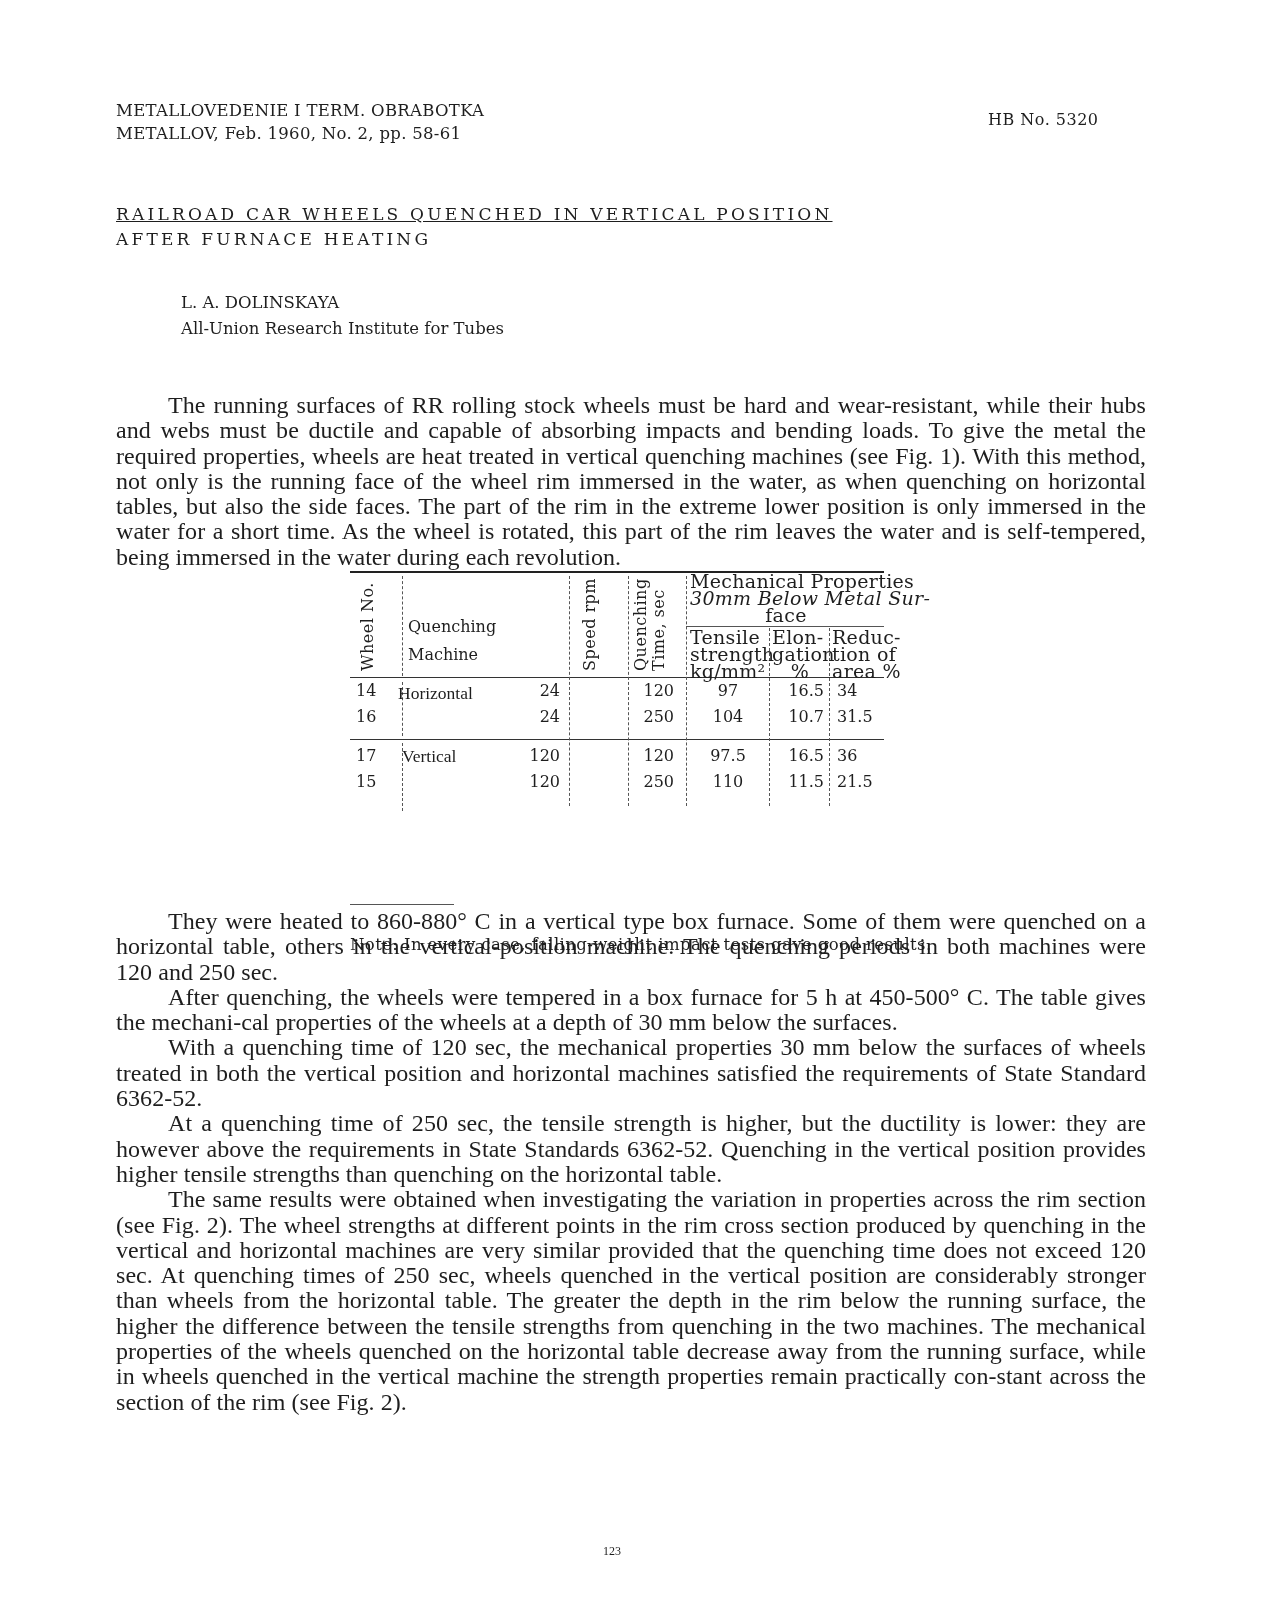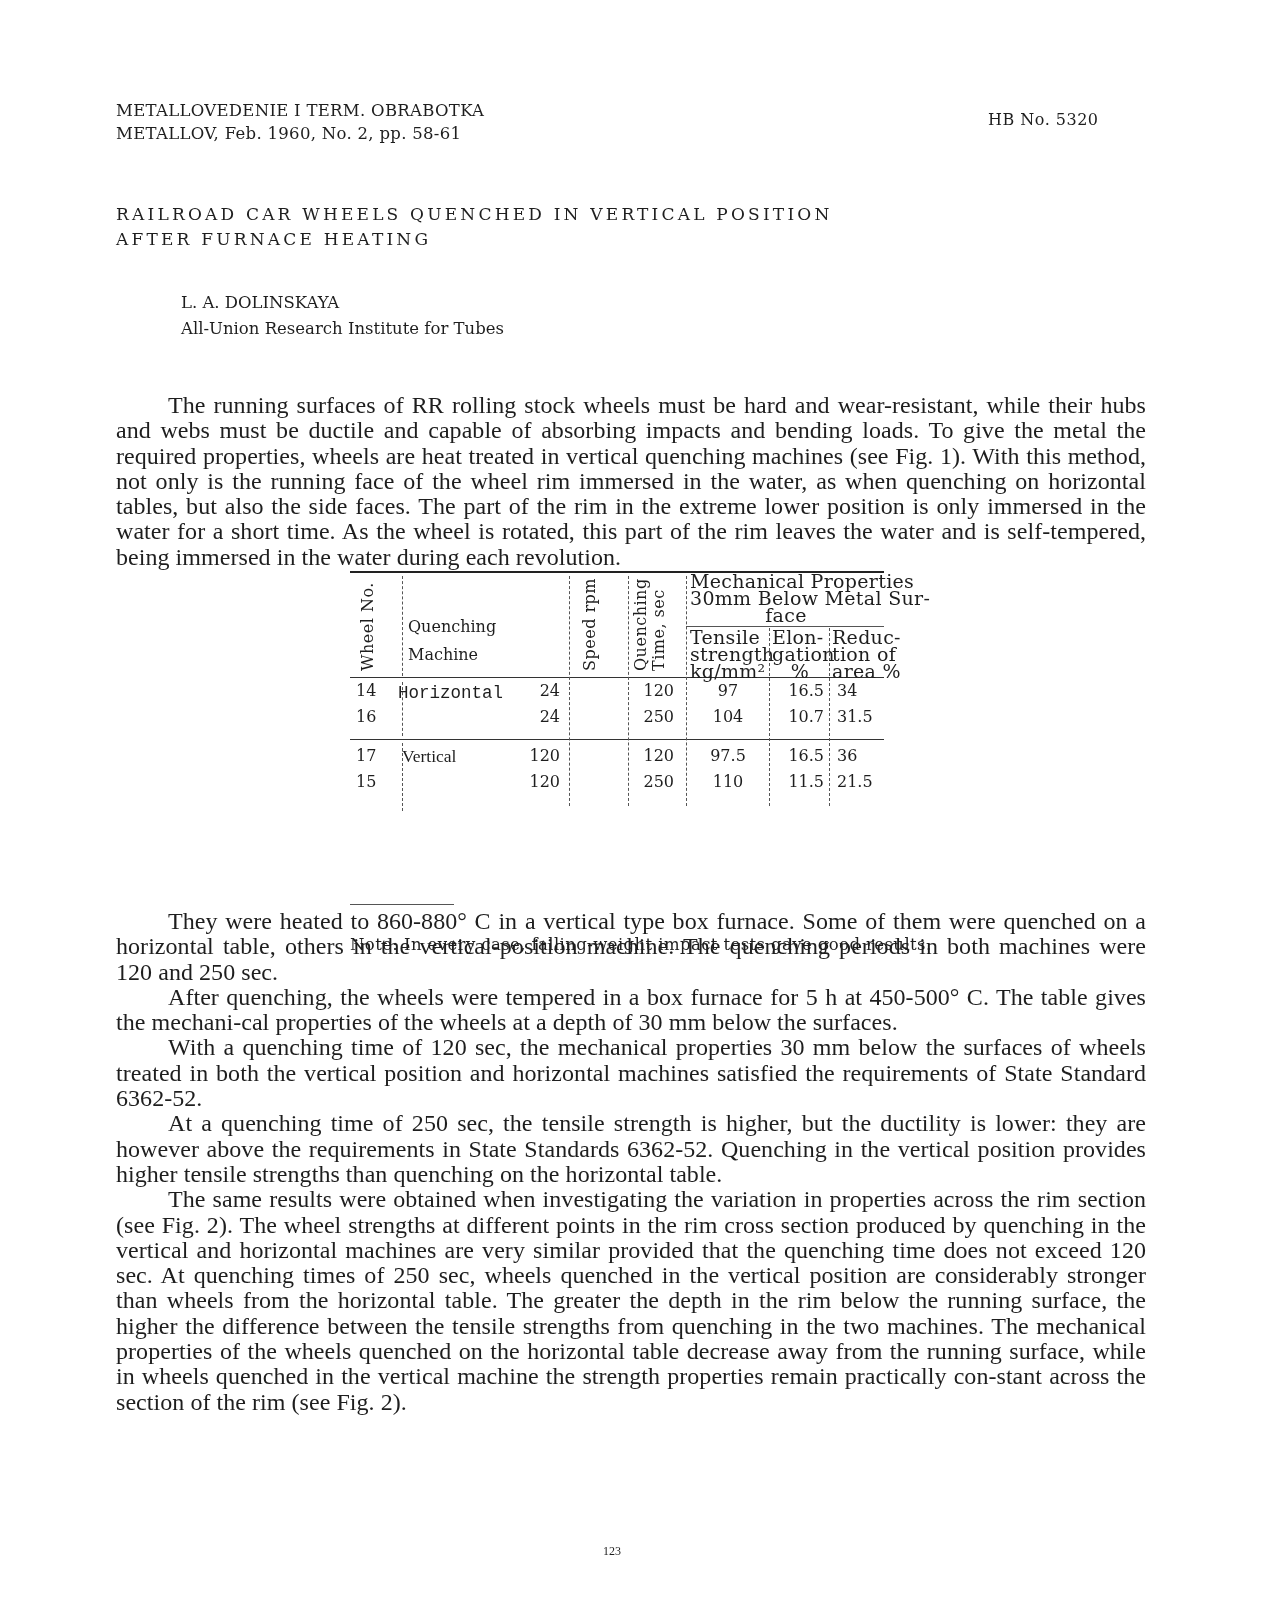--- a/index.html
+++ b/index.html
@@ -30,21 +30,21 @@
   .note { left: 350px; top: 935px; font-size: 16.5px; letter-spacing: 0.4px; }
   .pageno { left: 603px; top: 1544px; font-size: 12px; font-family: "Liberation Serif", serif; }
 </style>
 </head>
 <body>
 
 <div class="abs hdr" style="top:100px;">METALLOVEDENIE I TERM. OBRABOTKA</div>
 <div class="abs hdr" style="top:123px;">METALLOV, Feb. 1960, No. 2, pp. 58-61</div>
 <div class="abs hb">HB  No. 5320</div>
 
-<div class="abs title" style="top:202px;">RAILROAD CAR WHEELS QUENCHED IN VERTICAL POSITION</div>
+<div class="abs title" style="top:202px;text-decoration:underline;">RAILROAD CAR WHEELS QUENCHED IN VERTICAL POSITION</div>
 <div class="abs title" style="top:227px;">AFTER FURNACE HEATING</div>
 
 <div class="abs author" style="top:290px;">L. A. DOLINSKAYA</div>
 <div class="abs author" style="top:316px;">All-Union Research Institute for Tubes</div>
 
 <div class="body-text" style="top:393px;">
   <p>The running surfaces of RR rolling stock wheels must be hard and wear-resistant, while their hubs and webs must be ductile and capable of absorbing impacts and bending loads. To give the metal the required properties, wheels are heat treated in vertical quenching machines (see Fig. 1). With this method, not only is the running face of the wheel rim immersed in the water, as when quenching on horizontal tables, but also the side faces. The part of the rim in the extreme lower position is only immersed in the water for a short time. As the wheel is rotated, this part of the rim leaves the water and is self-tempered, being immersed in the water during each revolution.</p>
 </div>
 
 <div class="tbl">
@@ -67,40 +67,40 @@
   <div class="rot" style="left:8px; top:100px;">Wheel No.</div>
   <div class="cell" style="left:58px; top:46px;">Quenching</div>
   <div class="cell" style="left:58px; top:74px;">Machine</div>
   <div class="rot" style="left:230px; top:100px;">Speed rpm</div>
   <div class="rot" style="left:282px; top:100px; line-height:18px;">
     <div>Quenching</div>
     <div>Time, sec</div>
   </div>
   <div class="cell mp" style="left:340px; top:2px; width:192px; text-align:center;">
     <div style="text-align:left;">Mechanical Properties</div>
-    <div style="text-align:left;">30mm Below Metal Sur-</div>
+    <div style="text-align:left;font-style:italic;">30mm Below Metal Sur-</div>
     <div>face</div>
   </div>
   <div class="cell mp" style="left:340px; top:58px;">
     <div>Tensile</div>
     <div>strength</div>
     <div>kg/mm²</div>
   </div>
   <div class="cell mp" style="left:422px; top:58px; width:56px; text-align:center;">
     <div style="text-align:left;">Elon-</div>
     <div style="text-align:left;">gation</div>
     <div>%</div>
   </div>
   <div class="cell mp" style="left:482px; top:58px;">
     <div>Reduc-</div>
     <div>tion of</div>
     <div>area %</div>
   </div>
 
-  <div class="cell" style="left:48px; top:112px; font-family:Liberation Mono, monospace; font-size:17.5px;">Horizontal</div>
+  <div class="cell" style="left:48px; top:112px; font-family:Liberation Serif, serif; font-size:17.5px;">Horizontal</div>
   <div>
     <div class="cell" style="left:6px; top:110px;">14</div>
     <div class="cell num" style="left:170px; width:40px; top:110px;">24</div>
     <div class="cell num" style="left:280px; width:44px; top:110px;">120</div>
     <div class="cell" style="left:340px; width:76px; top:110px; text-align:center;">97</div>
     <div class="cell num" style="left:420px; width:54px; top:110px;">16.5</div>
     <div class="cell" style="left:487px; top:110px;">34</div>
   </div>
   <div>
     <div class="cell" style="left:6px; top:136px;">16</div>

